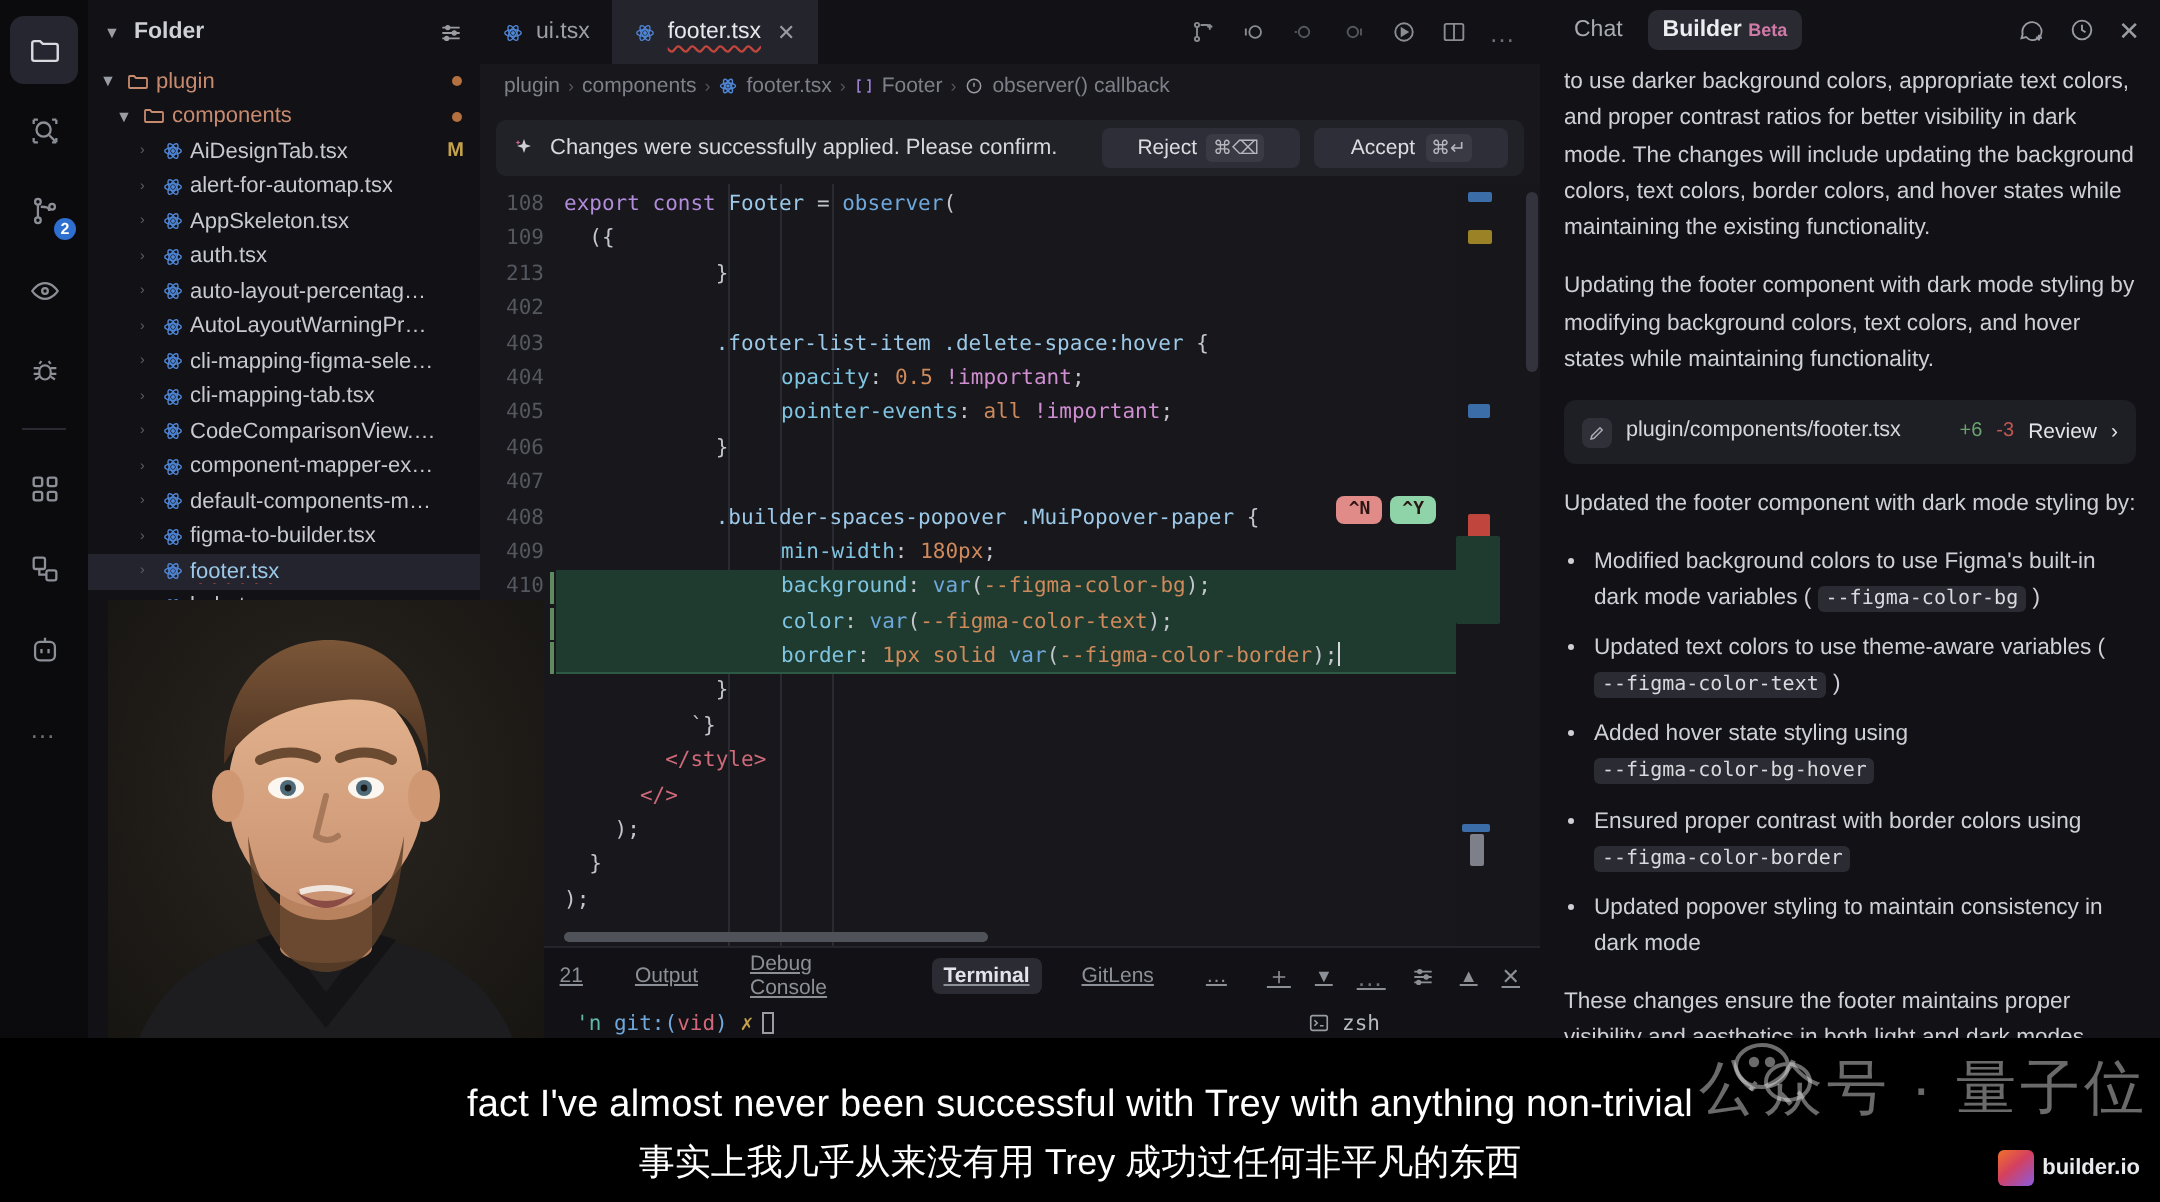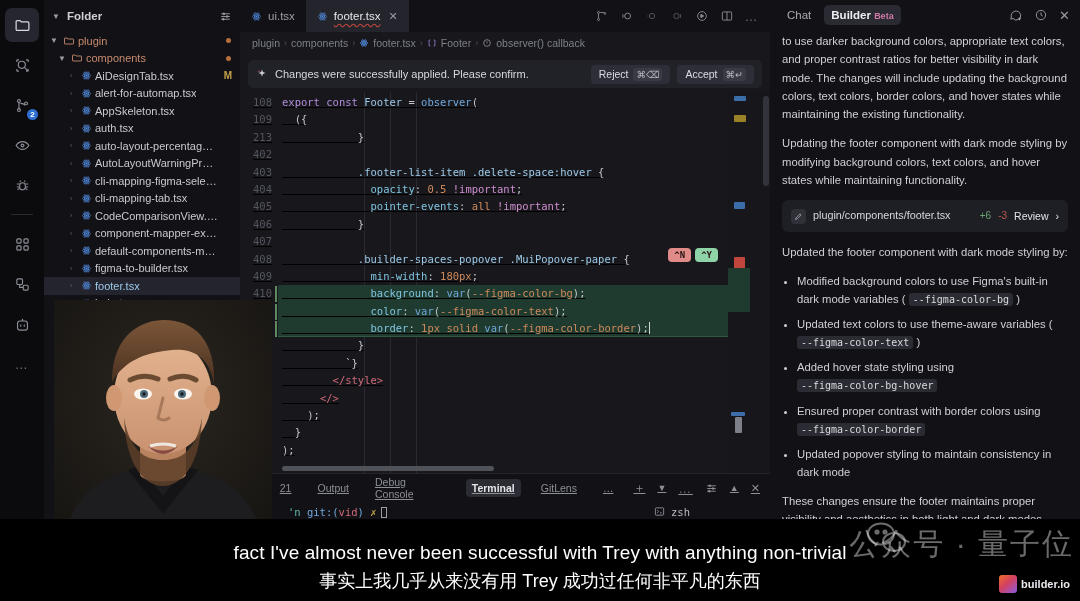--- a/index.html
+++ b/index.html
@@ -70,45 +70,45 @@
   .bc-sep { color: #55575f; font-size: 9px; }
 
   
   .notif {
     margin: 6px 8px 4px 8px; height: 28px; background: #212128; border-radius: 5px;
     display: flex; align-items: center; padding: 0 8px; gap: 7px;
   }
   .notif .msg { font-size: 11px; color: #d7d8dd; flex: 1; }
   .nbtn {
     display: flex; align-items: center; gap: 5px; background: #2e2e38; border-radius: 4px;
-    padding: 3px 8px; font-size: 10.5px; color: #dcdde2;
+    padding: 3px 18px; font-size: 10.5px; color: #dcdde2;
   }
   .kbd { font-size: 9.5px; color: #b6b8c0; background: #3a3a45; border-radius: 3px; padding: 1px 3px; }
 
   
-  .codewrap { flex: 1; position: relative; display: flex; overflow: hidden; background: #17171c; text-decoration: underline; }
+  .codewrap { flex: 1; position: relative; display: flex; overflow: hidden; background: #17171c; }
   .gutter {
     width: 38px; flex: 0 0 38px; text-align: right; padding-right: 6px;
     font-family: "DejaVu Sans Mono", monospace; font-size: 10.5px; color: #55575f;
     padding-top: 2px;
   }
   .gutter .ln { height: 17.4px; line-height: 17.4px; position: relative; }
   .gutter .ln.cur { color: #c9cad0; font-weight: bold; }
   .gutter .ln.diff::after {
     content: ""; position: absolute; right: -5px; top: 1px; width: 2px; height: 16px; background: #5f8a5f;
   }
   .codecol { flex: 1; position: relative; font-family: "DejaVu Sans Mono", monospace; font-size: 10.5px; padding-top: 2px; min-width: 0; }
   .cl { height: 17.4px; line-height: 17.4px; white-space: pre; color: #c3c5cc; position: relative; padding-left: 4px; }
   .cl.diffline { background: #1f3a2e; }
   .cl.diffline.last { border-bottom: 1px solid #2d5a45; }
   .kw  { color: #b18cdb; }
   .kw2 { color: #cf8ed0; }
   .fn  { color: #6fa8dc; }
   .sel { color: #9cc9e8; }
-  .prop{ color: #7fc4e0; }
+  .prop{ color: #7fc4e0; margin-left: 20px; }
   .num { color: #cf8a5c; }
   .tag { color: #d06a7a; }
   .indguide { position: absolute; top: 0; bottom: 0; width: 1px; background: #2a2a32; }
   .blame { color: #46484f; font-size: 10px; position: absolute; }
   .cursor { display: inline-block; width: 1px; height: 12px; background: #d6d7dc; vertical-align: -2px; }
 
   
   .diffbadges { position: absolute; display: flex; gap: 4px; z-index: 6; }
   .dbadge { font-family: "DejaVu Sans Mono", monospace; font-size: 9px; font-weight: bold; border-radius: 4px; padding: 2px 6px; color: #2a1514; }
   .dbadge.no { background: #e08b88; }

